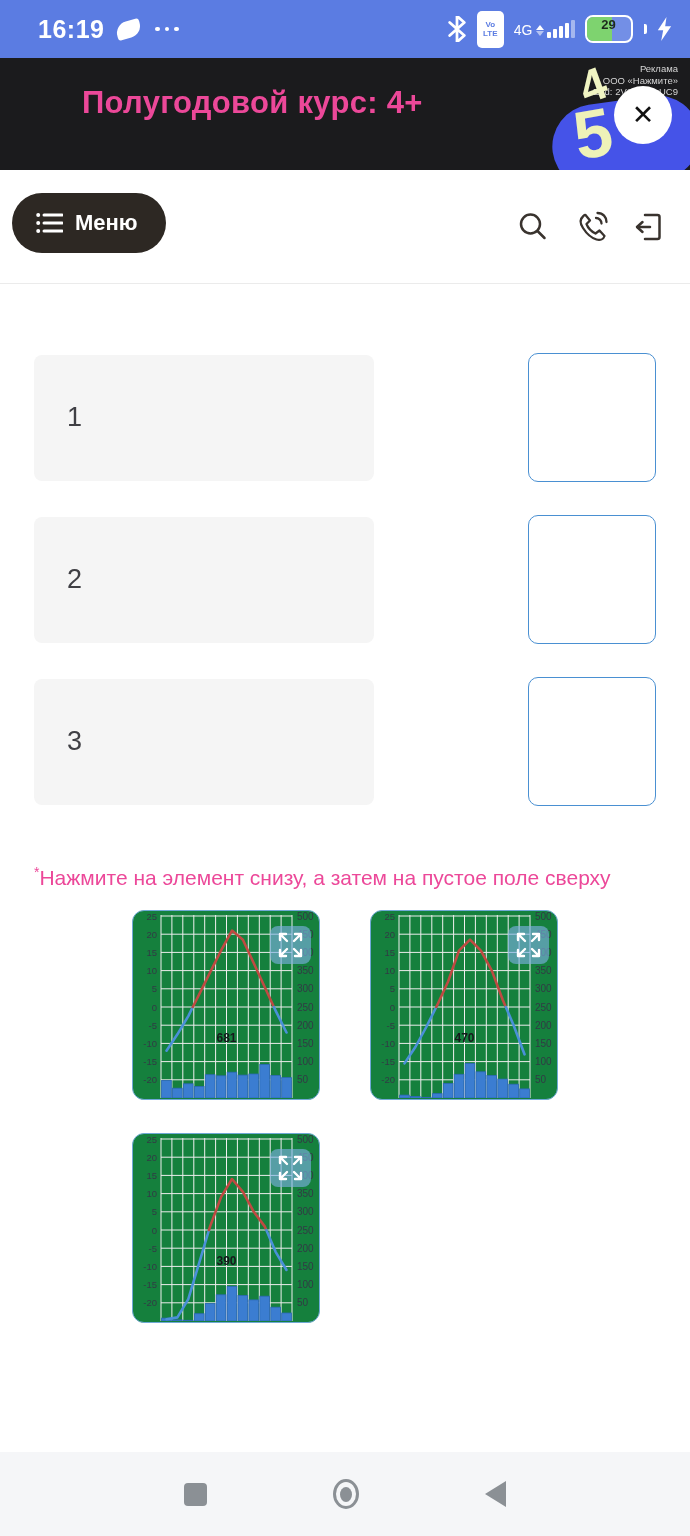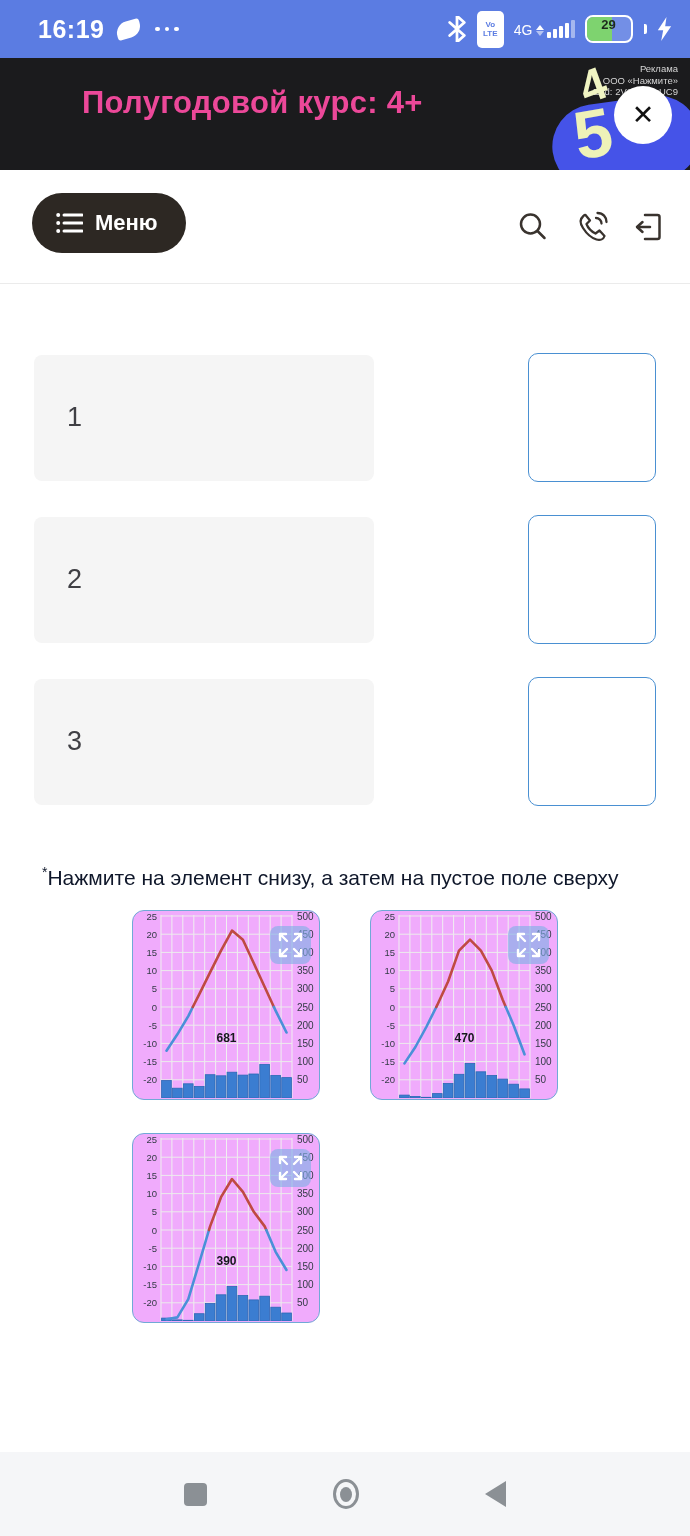--- a/index.html
+++ b/index.html
@@ -37,42 +37,42 @@
   .banner-title{position:absolute;left:35px;top:24px;color:#ec4899;font-size:31px;font-weight:800;line-height:41px;letter-spacing:.3px;margin-left:47px;}
   .ad-info{position:absolute;top:5px;right:12px;text-align:right;color:#d5d5d5;font-size:9.5px;line-height:11.5px;}
   .blob{position:absolute;right:-10px;top:42px;width:148px;height:84px;background:#4553e8;border-radius:42px;transform:rotate(-8deg);}
   .num4{position:absolute;right:84px;top:0px;color:#f1f5c3;font-size:46px;font-weight:800;transform:rotate(-20deg);}
   .num5{position:absolute;right:78px;top:36px;color:#eef2b8;font-size:68px;font-weight:800;transform:rotate(-10deg);}
   .banner-close{position:absolute;right:18px;top:28px;width:58px;height:58px;border-radius:50%;background:#fff;border:none;
                 display:flex;align-items:center;justify-content:center;font-size:27px;color:#111;font-family:inherit;cursor:pointer;}
 
   
   .header{position:absolute;top:170px;left:0;width:690px;height:113px;background:#fff;border-bottom:1.5px solid #ebebeb;}
-  .menu-pill{position:absolute;left:32px;top:23px;height:60px;border-radius:30px;background:#2d2823;border:none;
+  .menu-pill{position:absolute;left:12px;top:23px;height:60px;border-radius:30px;background:#2d2823;border:none;
              display:flex;align-items:center;gap:12px;padding:0 28px 0 24px;cursor:pointer;}
   .menu-pill span{color:#fff;font-size:22px;font-weight:600;font-family:inherit;}
   .logo{position:absolute;left:50%;top:50%;transform:translate(-50%,-50%);font-size:31px;font-weight:900;
         letter-spacing:.5px;color:#0e0e0e;}
   .hdr-icons{position:absolute;right:24px;top:50%;transform:translateY(-50%);display:flex;align-items:center;gap:23px;}
   .hdr-icons svg{display:block;}
 
   
   .rows{position:absolute;top:353px;left:0;width:690px;}
   .match-row{display:flex;justify-content:space-between;align-items:center;padding:0 34px;margin-bottom:33px;}
   .gray-box{width:340px;height:126px;background:#f5f5f5;border-radius:8px;display:flex;align-items:center;}
   .gray-box span{margin-left:33px;font-size:27px;color:#3f3f44;}
   .drop-box{width:126px;height:127px;background:#fff;border:1.5px solid #4a90d2;border-radius:10px;}
 
   
-  .hint{position:absolute;top:864px;left:42px;color:#0f172a;font-size:21px;text-align:right;}
+  .hint{position:absolute;top:864px;left:34px;color:#ec4899;font-size:21px;text-align:right;}
   .hint sup{font-size:14px;vertical-align:super;}
 
   
   .charts{position:absolute;top:910px;left:0;width:690px;height:415px;}
-  .chart-card{position:absolute;width:188px;height:190px;background:#f0abfc;border:1.5px solid #70a9d6;border-radius:12px;
+  .chart-card{position:absolute;width:188px;height:190px;background:#15803d;border:1.5px solid #70a9d6;border-radius:12px;
               overflow:hidden;box-sizing:border-box;}
   .chart-card svg.plot{position:absolute;left:0;top:0;}
   .chart-expand{position:absolute;top:15px;right:8px;width:41px;height:38px;background:rgba(126,176,229,.62);
                 border-radius:8px;display:flex;align-items:center;justify-content:center;cursor:pointer;}
 
   
   .navbar{position:absolute;left:0;bottom:0;width:690px;height:84px;background:#f5f6f8;
           display:flex;align-items:center;justify-content:center;gap:126px;}
   .nav-square{width:23px;height:23px;border-radius:4px;background:#8b9095;}
   .nav-home{width:20px;height:24px;border:3.5px solid #8b9095;border-radius:50%;display:flex;align-items:center;justify-content:center;}

